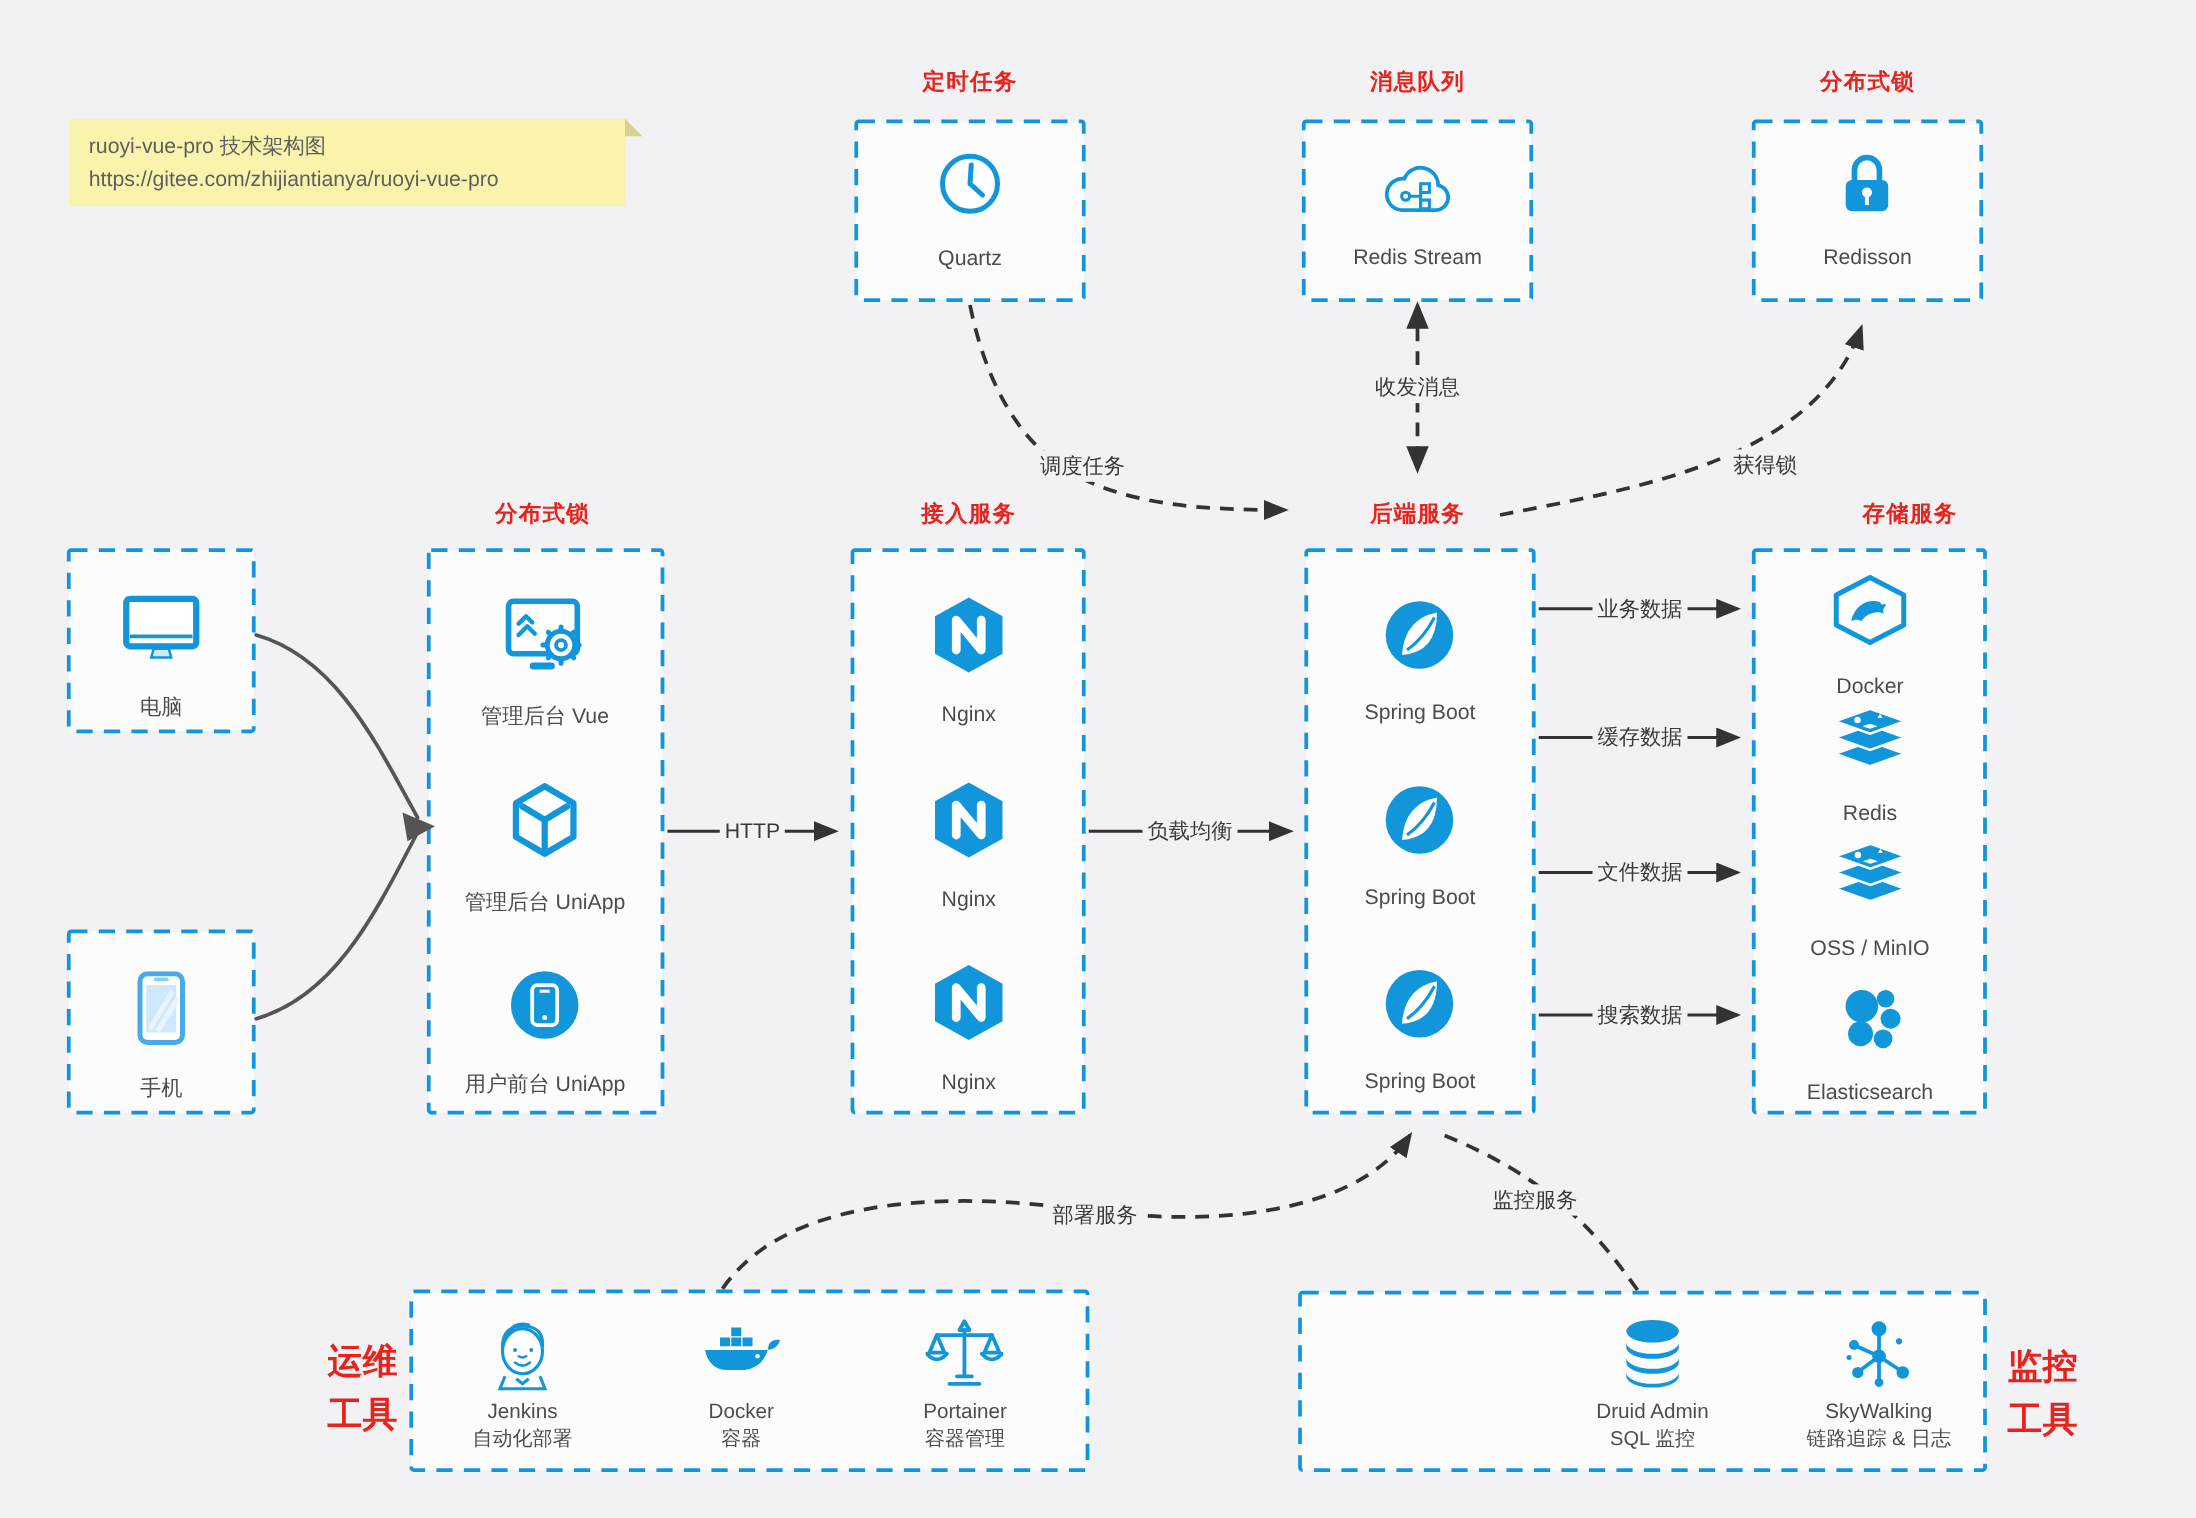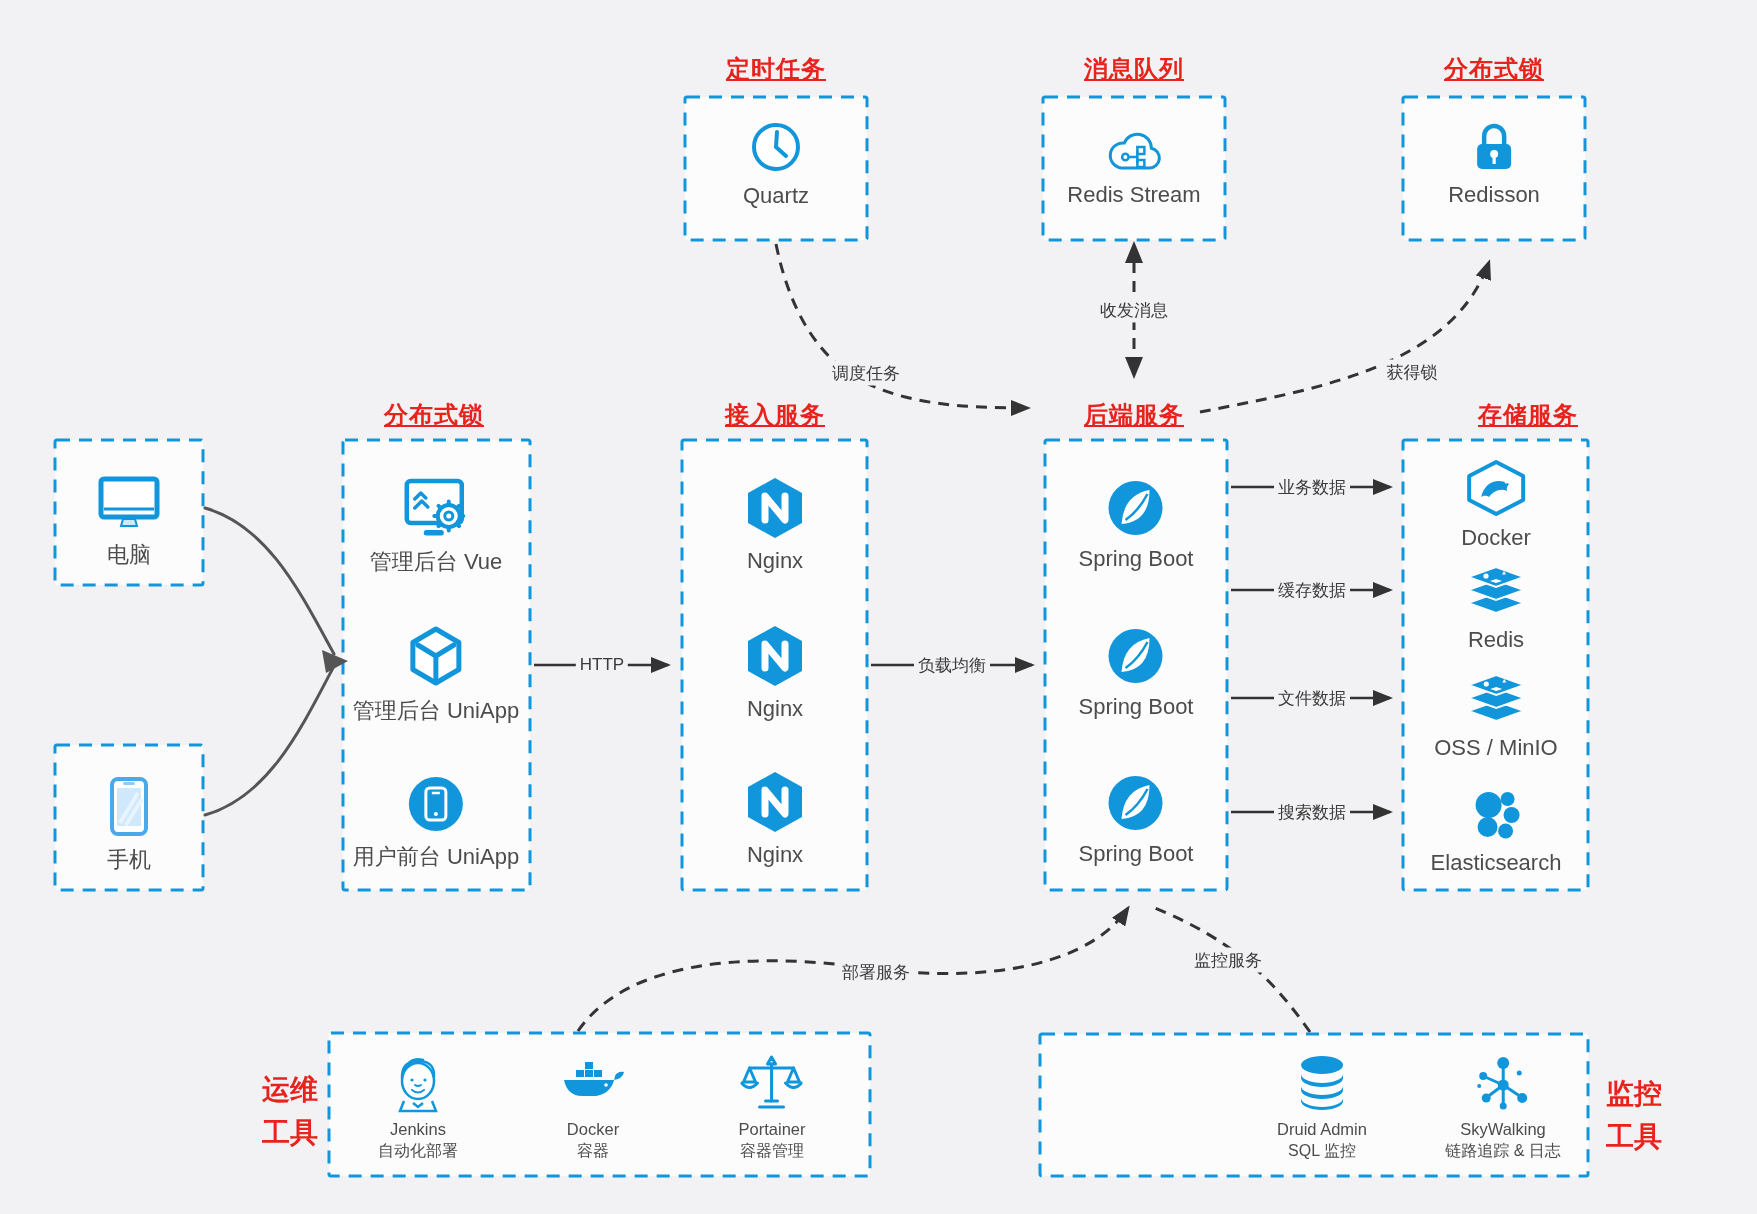--- a/index.html
+++ b/index.html
@@ -7,24 +7,24 @@
     --boxfill:#fcfcfd;
     --blue:#1296db;
     --red:#e8231d;
     --dark:#333;
     --cap:#4c4c4c;
   }
   html,body{margin:0;padding:0;}
   body{background:var(--bg);font-family:"Liberation Sans","DejaVu Sans",sans-serif;}
   .canvas{position:relative;width:1757px;height:1214px;background:var(--bg);overflow:hidden;}
   .layer{position:absolute;left:0;top:0;}
-  .gtitle{position:absolute;transform:translateX(-50%);font-size:24px;font-weight:bold;color:var(--red);white-space:nowrap;letter-spacing:1px;text-decoration:underline;}
+  .gtitle{position:absolute;transform:translateX(-50%);font-size:18px;font-weight:bold;color:var(--red);white-space:nowrap;letter-spacing:1px;}
   .sidetitle{position:absolute;font-size:28px;font-weight:bold;color:var(--red);text-align:center;line-height:1.55;white-space:nowrap;font-family:Liberation Serif, serif;}
   .node{position:absolute;transform:translateX(-50%);display:flex;flex-direction:column;align-items:center;}
-  .node .cap{margin-top:8px;font-size:22px;color:var(--cap);white-space:nowrap;}
+  .node .cap{margin-top:22px;font-size:17px;color:var(--cap);white-space:nowrap;}
   .bnode{position:absolute;transform:translateX(-50%);display:flex;flex-direction:column;align-items:center;justify-content:space-between;}
   .bnode .islot{height:62px;display:flex;align-items:center;justify-content:center;}
   .bnode .bname{margin-top:6px;font-size:16.5px;color:var(--cap);white-space:nowrap;}
   .bnode .bdesc{margin-top:2px;font-size:16px;color:var(--cap);white-space:nowrap;}
   .alabel{position:absolute;transform:translate(-50%,-50%);font-size:17px;color:#3a3a3a;background:var(--bg);padding:1px 4px;white-space:nowrap;}
   .note{position:absolute;left:55px;top:95px;width:445px;height:70px;background:#faf3ac;color:#5f5f5f;
         font-size:17px;line-height:1.6;padding:8px 0 0 16px;box-sizing:border-box;}
   .note .fold{position:absolute;right:-14px;top:0;width:0;height:0;border-left:14px solid #d8d08f;border-top:14px solid transparent;border-bottom:0 solid transparent;}
   svg{display:block;}
 </style>
@@ -73,20 +73,25 @@
       <path d="M776,244 C788,303 814,357 864,382 C908,404 962,408 1028,408" marker-end="url(#ah)"></path>
       <path d="M1134,262 V358"></path>
       <path d="M1200,412 C1312,390 1452,368 1489,262" marker-end="url(#ah)"></path>
       <path d="M578,1031 C626,961 746,951 868,968 C996,985 1092,962 1128,908" marker-end="url(#ah)"></path>
       <path d="M1310,1032 C1276,984 1238,941 1150,906"></path>
     </g>
     <polygon points="1134,241 1125,263 1143,263" fill="#333"></polygon>
     <polygon points="1134,379 1125,357 1143,357" fill="#333"></polygon>
   </svg>
 
+  <div class="note">
+    <div class="fold"></div>
+    <div>ruoyi-vue-pro 技术架构图</div>
+    <div>https://gitee.com/zhijiantianya/ruoyi-vue-pro</div>
+  </div>
 
   <div class="gtitle" style="left:776px;top:53px">定时任务</div>
   <div class="gtitle" style="left:1134px;top:53px">消息队列</div>
   <div class="gtitle" style="left:1494px;top:53px">分布式锁</div>
   <div class="gtitle" style="left:434px;top:399px">分布式锁</div>
   <div class="gtitle" style="left:775px;top:399px">接入服务</div>
   <div class="gtitle" style="left:1134px;top:399px">后端服务</div>
   <div class="gtitle" style="left:1528px;top:399px">存储服务</div>
   <div class="sidetitle" style="left:262px;top:1068px">
     <div>运维</div>

